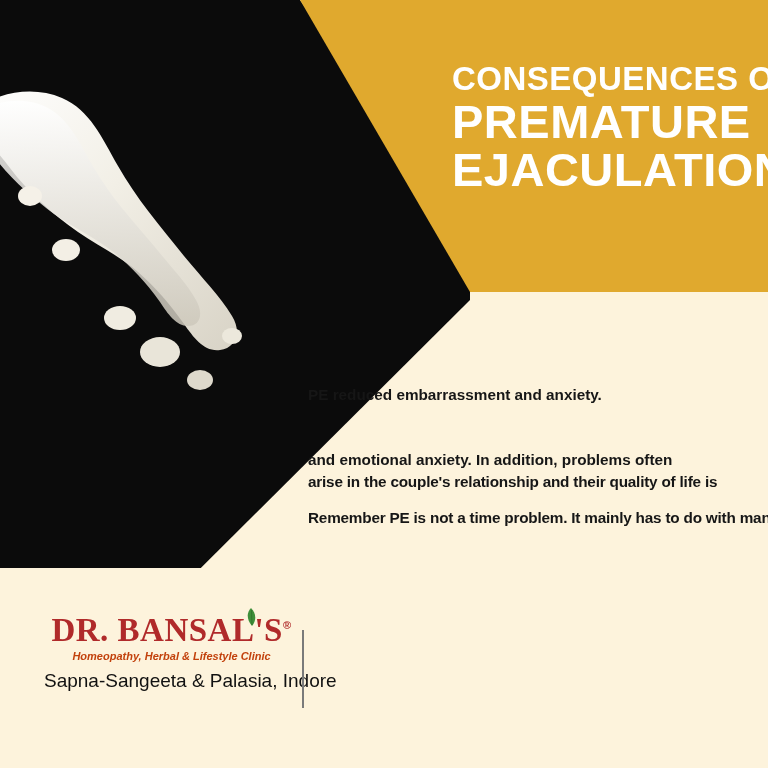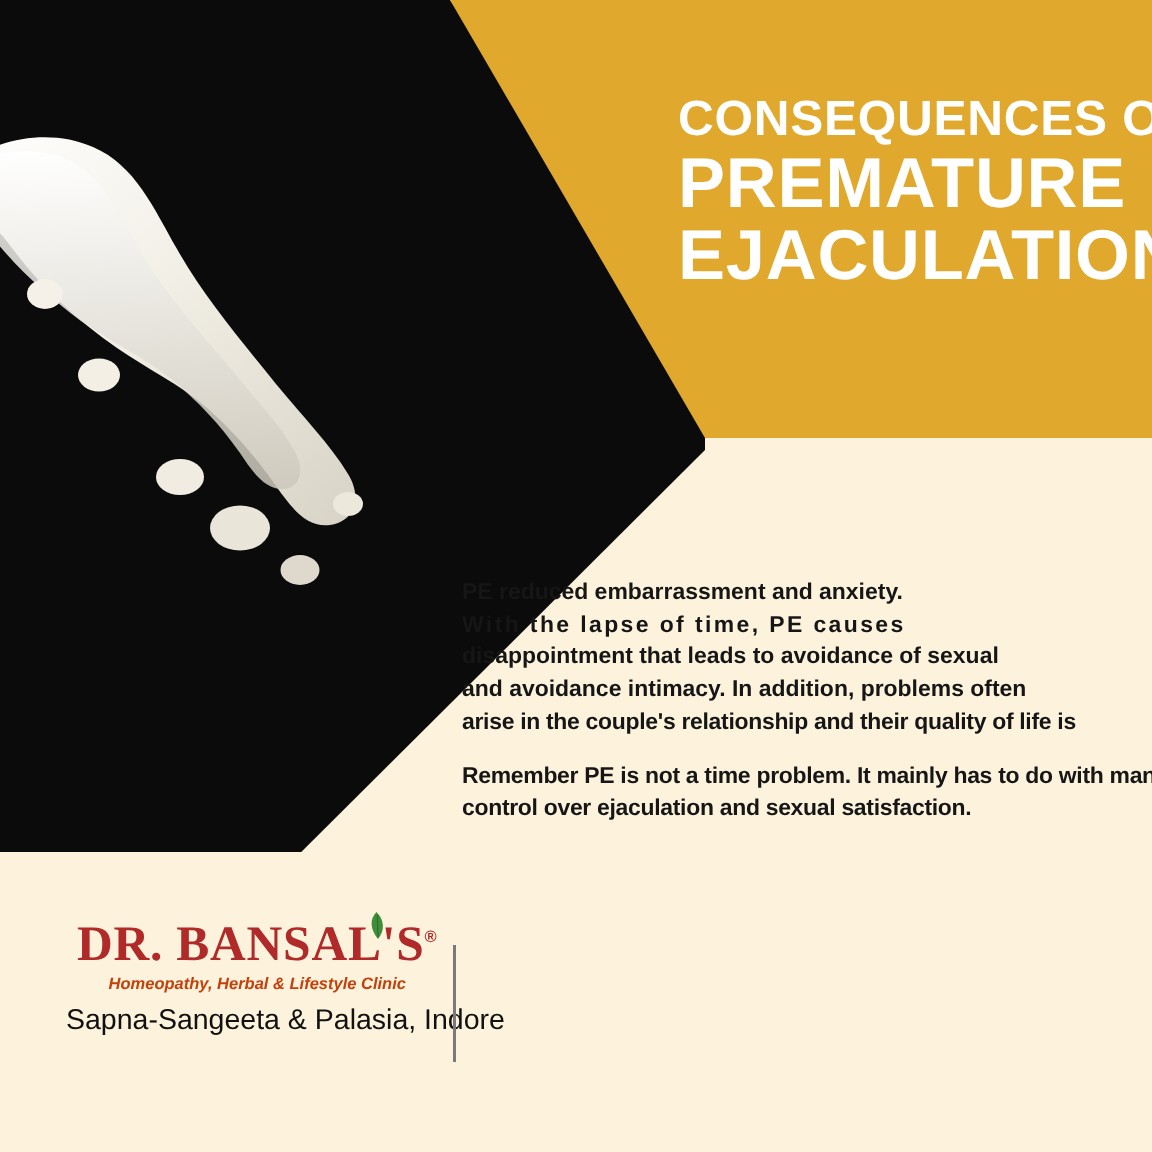--- a/index.html
+++ b/index.html
@@ -229,28 +229,27 @@
 
   <div class="headline">
     <span class="l1">CONSEQUENCES OF</span>
     <span class="l2">PREMATURE</span>
     <span class="l3">EJACULATION</span>
   </div>
 
   <div class="body-copy">
     <p>
       <span>PE reduced embarrassment and anxiety.</span><br>
-      <span class="spaced">With the lapse of time, PE causes</span><br>
-      <span>disappointment that leads to avoidance of sexual</span><br>
-      <span>and avoidance intimacy. In addition, problems often</span><br>
+      <br>
+      <br>
+      <span>and emotional anxiety. In addition, problems often</span><br>
       <span class="tight">arise in the couple's relationship and their quality of life is</span><br>
     </p>
     <p>
       <span class="tight">Remember PE is not a time problem. It mainly has to do with man's</span><br>
-      <span class="tight">control over ejaculation and sexual satisfaction.</span>
     </p>
   </div>
 
   <div class="footer">
 
     <div class="brand">
       <div class="brand-name">
         <span>DR. BANSAL'S</span><span class="reg">®</span>
         <svg class="leaf" viewBox="0 0 14 18">
           <path d="M7,0 C12,5 13,12 8,18 C3,12 2,5 7,0 Z" fill="#3f8f3a"></path>

